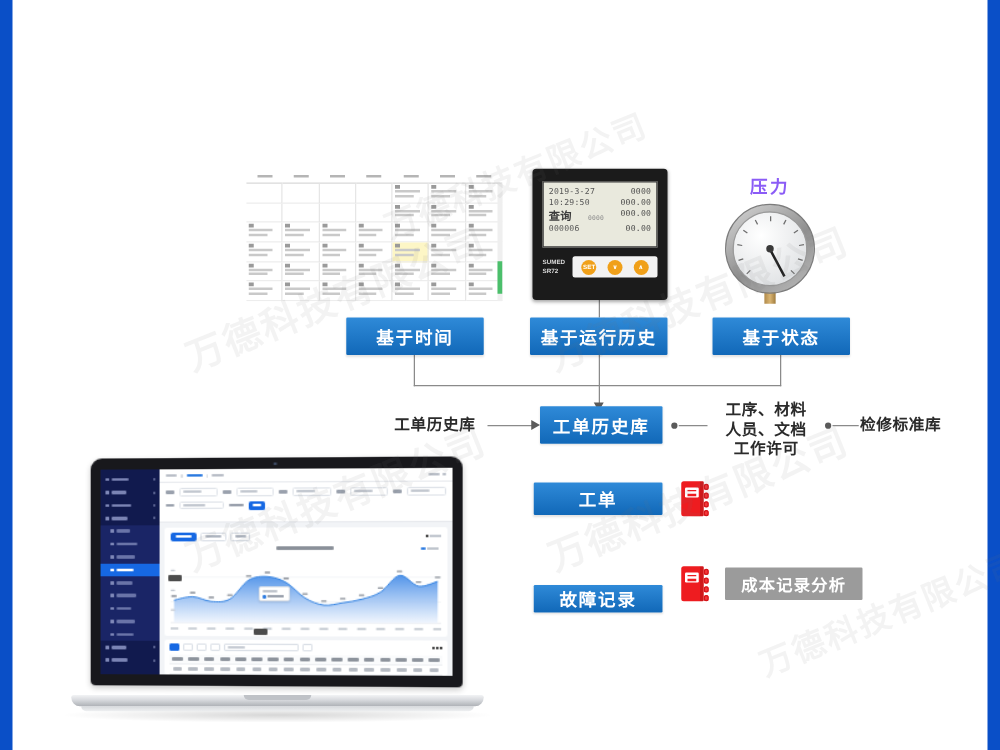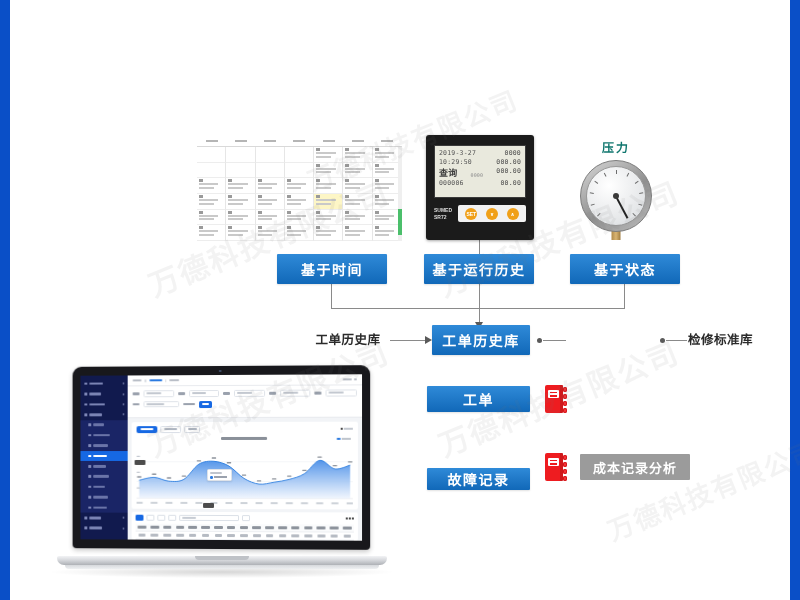--- a/index.html
+++ b/index.html
@@ -172,21 +172,21 @@
 
   
   .gauge-block {
     position: absolute;
     left: 556px; top: 138px;
     width: 120px; height: 108px;
     z-index: 3;
     text-align: center;
   }
   .gauge-label {
-    font-size: 12px; font-weight: 700; color: #0f766e;
+    font-size: 14px; font-weight: 700; color: #8b5cf6;
     letter-spacing: 2px;
     margin-bottom: 5px;
   }
   .gauge-body { position: relative; width: 76px; height: 80px; margin: 0 auto; }
   .gauge-ring {
     position: absolute; left: 2px; top: 0;
     width: 72px; height: 72px; border-radius: 50%;
     background: linear-gradient(145deg,#d8d8d8,#8f8f8f 55%,#bdbdbd);
     border: 1px solid #7c7c7c;
   }
@@ -817,20 +817,25 @@
 
   <div class="plain-label" style="left:310px; top:333px; width:76px;">工单历史库</div>
   <div class="conn h" style="left:390px; top:340px; width:37px;"></div>
   <div class="arrow-right" style="left:425px; top:336px;"></div>
 
   <div class="fbox" style="left:432px; top:325px; width:98px; height:30px;">工单历史库</div>
 
   <div class="dot" style="left:537px; top:338px;"></div>
   <div class="conn h" style="left:543px; top:340px; width:23px;"></div>
 
+  <div class="plain-label" style="left:568px; top:321px; width:90px;">
+    <div>工序、材料</div>
+    <div>人员、文档</div>
+    <div>工作许可</div>
+  </div>
 
   <div class="dot" style="left:660px; top:338px;"></div>
   <div class="conn h" style="left:666px; top:340px; width:21px;"></div>
   <div class="plain-label" style="left:688px; top:333px; width:78px; text-align:left;">检修标准库</div>
 
   <div class="fbox" style="left:427px; top:386px; width:103px; height:26px;">工单</div>
   <div class="notebook" style="left:545px; top:385px;">
     <div class="nb-body">
       <div class="nb-label">
           <i></i>

